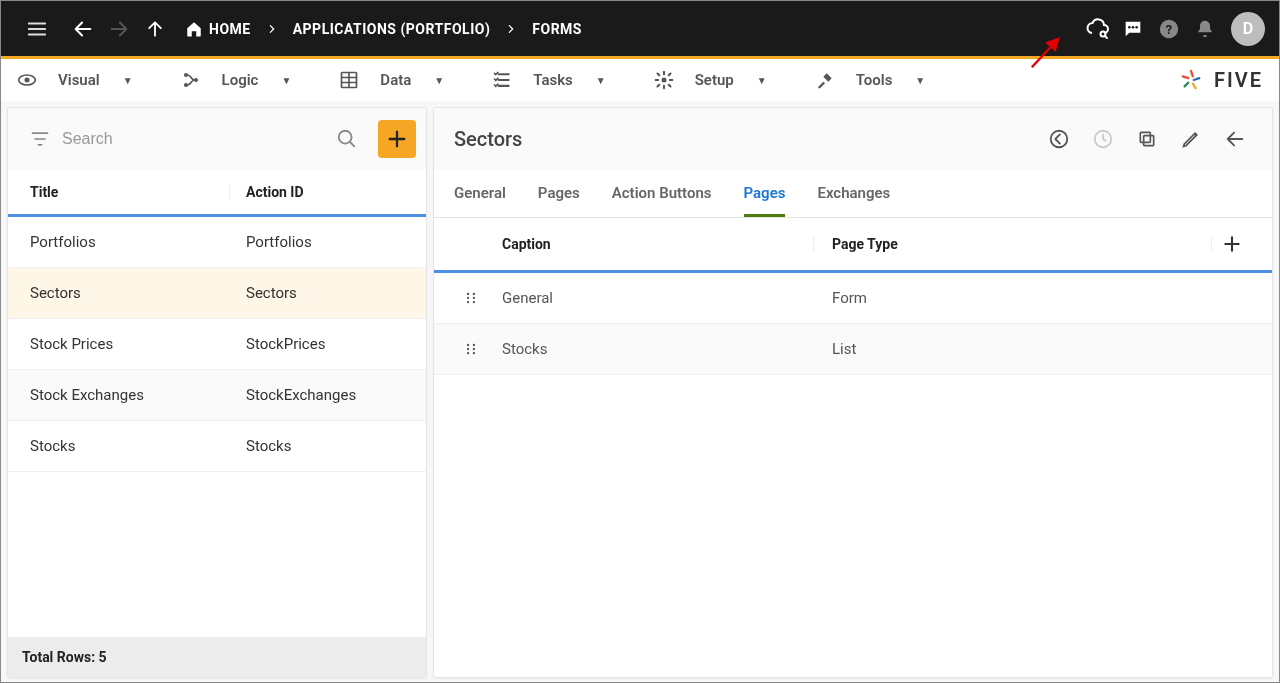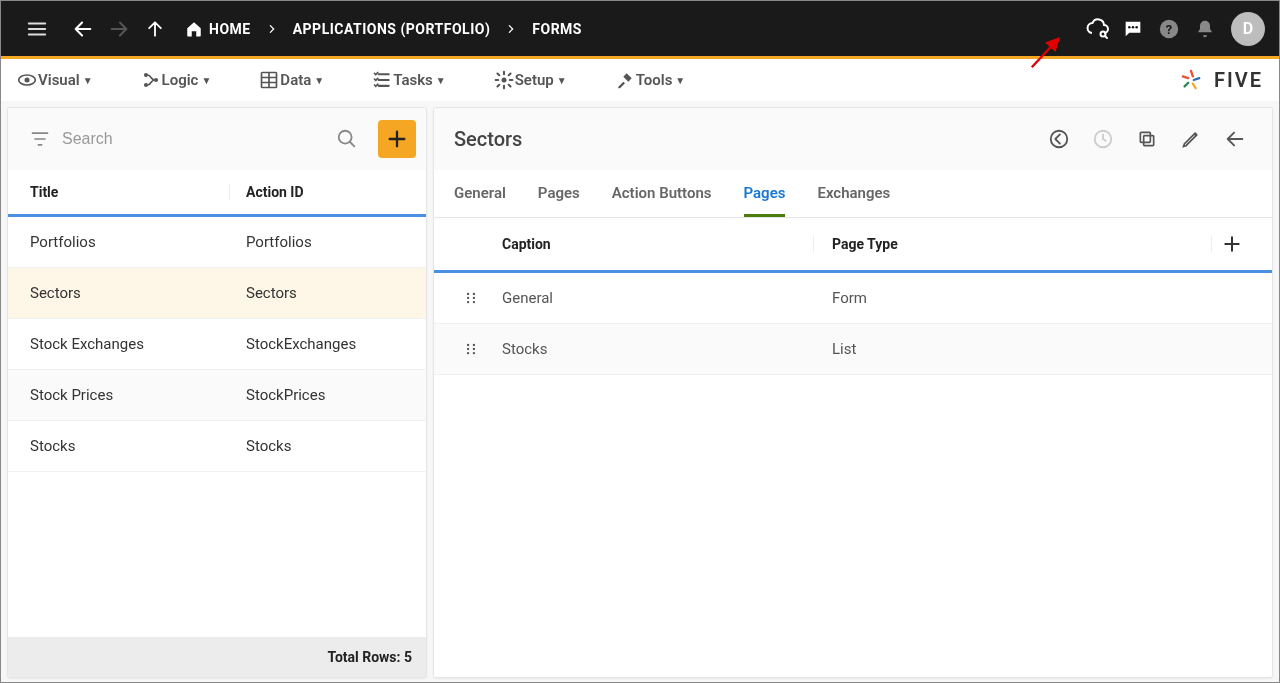--- a/index.html
+++ b/index.html
@@ -74,21 +74,21 @@
     height: 42px;
     background: #fff;
     display: flex;
     align-items: center;
     padding: 0 16px;
     gap: 48px;
   }
   .menubar .menu-item {
     display: flex;
     align-items: center;
-    gap: 1px;
+    gap: 21px;
     font-weight: 600;
     color: #555;
     cursor: pointer;
     font-size: 15px;
   }
   .menubar .menu-item .tri { font-size: 10px; color: #555; margin-left: 2px; }
   .brand {
     margin-left: auto;
     display: flex;
     align-items: center;
@@ -180,21 +180,20 @@
     cursor: pointer;
   }
   .table-row:nth-child(even) { background: #fafafa; }
   .table-row.selected { background: #fef6e6; }
   .table-row .col1 { width: 200px; }
   .table-row .col2 { flex: 1; padding-left: 16px; }
 
   .table-footer {
     padding: 12px 14px;
     background: #ececec;
-    text-align: right;
     font-weight: 700;
     font-size: 14px;
   }
 
   
   .right-panel {
     flex: 1;
     display: flex;
     flex-direction: column;
     background: #fff;
@@ -461,26 +460,26 @@
     <div class="table-body">
       <div class="table-row">
         <div class="col1">Portfolios</div>
         <div class="col2">Portfolios</div>
       </div>
       <div class="table-row selected">
         <div class="col1">Sectors</div>
         <div class="col2">Sectors</div>
       </div>
       <div class="table-row">
+        <div class="col1">Stock Prices</div>
+        <div class="col2">StockPrices</div>
+      </div>
+      <div class="table-row">
         <div class="col1">Stock Exchanges</div>
         <div class="col2">StockExchanges</div>
-      </div>
-      <div class="table-row">
-        <div class="col1">Stock Prices</div>
-        <div class="col2">StockPrices</div>
       </div>
       <div class="table-row">
         <div class="col1">Stocks</div>
         <div class="col2">Stocks</div>
       </div>
     </div>
 
     <div class="table-footer">Total Rows: 5</div>
   </div>
 

